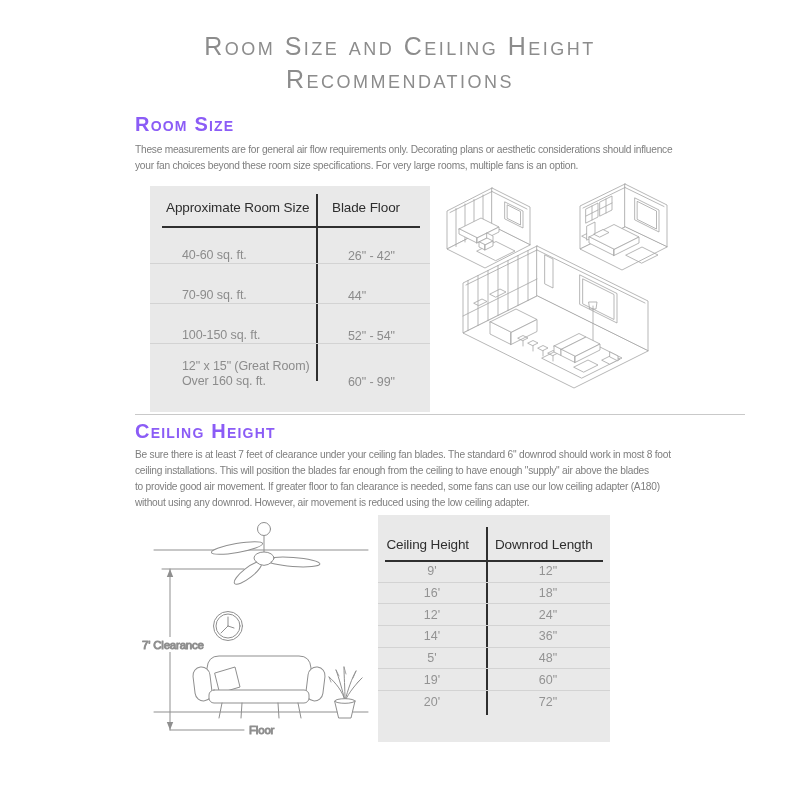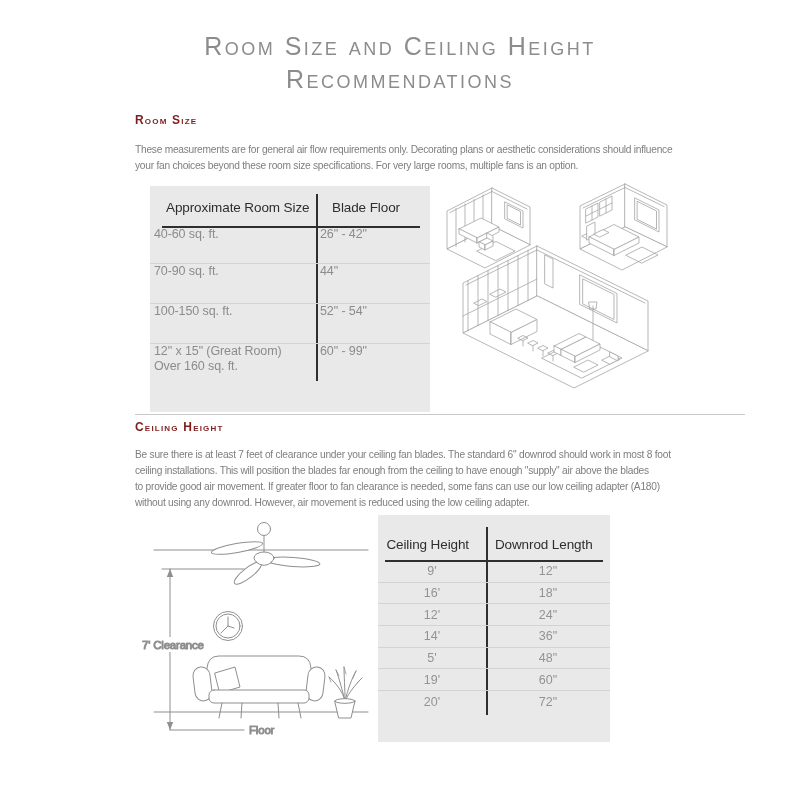--- a/index.html
+++ b/index.html
@@ -2,40 +2,40 @@
 <html><head>
 <meta charset="utf-8">
 <style>
   * { box-sizing: border-box; margin: 0; padding: 0; }
   html,body { width: 800px; height: 800px; background: #fff; font-family: "Liberation Sans", sans-serif; }
   body { position: relative; overflow: hidden; }
 
   .title-block { position: absolute; top: 30px; left: 0; width: 800px; text-align: center; }
   .title-line { font-variant: small-caps; font-size: 25px; letter-spacing: 2.5px; color: #8c8c8c; line-height: 33px; font-weight: 400; }
 
-  .sec-heading { font-variant: small-caps; font-size: 12px; letter-spacing: 1.2px; color: #7f1d1d; font-weight: 700; }
+  .sec-heading { font-variant: small-caps; font-size: 20px; letter-spacing: 1.2px; color: #8b5cf6; font-weight: 700; }
   #s1-heading { position: absolute; left: 135px; top: 113px; }
   #s2-heading { position: absolute; left: 135px; top: 420px; }
 
   .body-text { font-size: 10.2px; letter-spacing: -0.25px; color: #7e7e7e; line-height: 16px; white-space: pre-line; width: 612px; }
   #s1-para { position: absolute; left: 135px; top: 142px; }
   #s2-para { position: absolute; left: 135px; top: 447px; }
 
   #divider { position: absolute; left: 135px; top: 414px; width: 610px; height: 0; border-top: 1px solid #c9c9c9; }
 
   
   #s1-row { position: absolute; left: 150px; top: 186px; display: flex; }
   .rs-table { position: relative; width: 280px; height: 226px; background: #e9e9e9; flex: none; }
   .rs-vline { position: absolute; left: 166px; top: 8px; height: 187px; width: 1.5px; background: #2f2f2f; }
   .rs-header { position: absolute; top: 14px; left: 16px; right: 4px; display: flex; font-size: 13.5px; color: #2e2e2e; letter-spacing: -0.1px; }
   .rs-header .c1 { width: 158px; }
   .rs-header .c2 { padding-left: 8px; }
   .rs-underline { position: absolute; top: 40px; left: 12px; width: 258px; height: 1.8px; background: #2f2f2f; }
   .rs-rows { position: absolute; top: 41px; left: 0; right: 0; }
-  .rs-row { display: flex; align-items: flex-start; padding-left: 4px; border-bottom: 1px solid #d3d3d3; font-size: 12.5px; color: #8c8c8c; letter-spacing: -0.1px; }
+  .rs-row { display: flex; align-items: flex-end; padding-left: 32px; border-bottom: 1px solid #d3d3d3; font-size: 12.5px; color: #8c8c8c; letter-spacing: -0.1px; }
   .rs-row:last-child { border-bottom: none; }
   .rs-row .c1 { width: 158px; white-space: pre-line; line-height: 15px; }
   .rs-row .c2 { padding-left: 8px; }
   .rooms-illu { flex: none; margin-left: 6px; margin-top: -4px; }
 
   
   #s2-row { position: absolute; left: 140px; top: 520px; display: flex; }
   .fan-illu { flex: none; }
   .ch-table { position: relative; width: 232px; height: 227px; background: #e9e9e9; flex: none; margin-top: -5px; }
   .ch-vline { position: absolute; left: 108px; top: 12px; height: 188px; width: 1.5px; background: #2f2f2f; }

